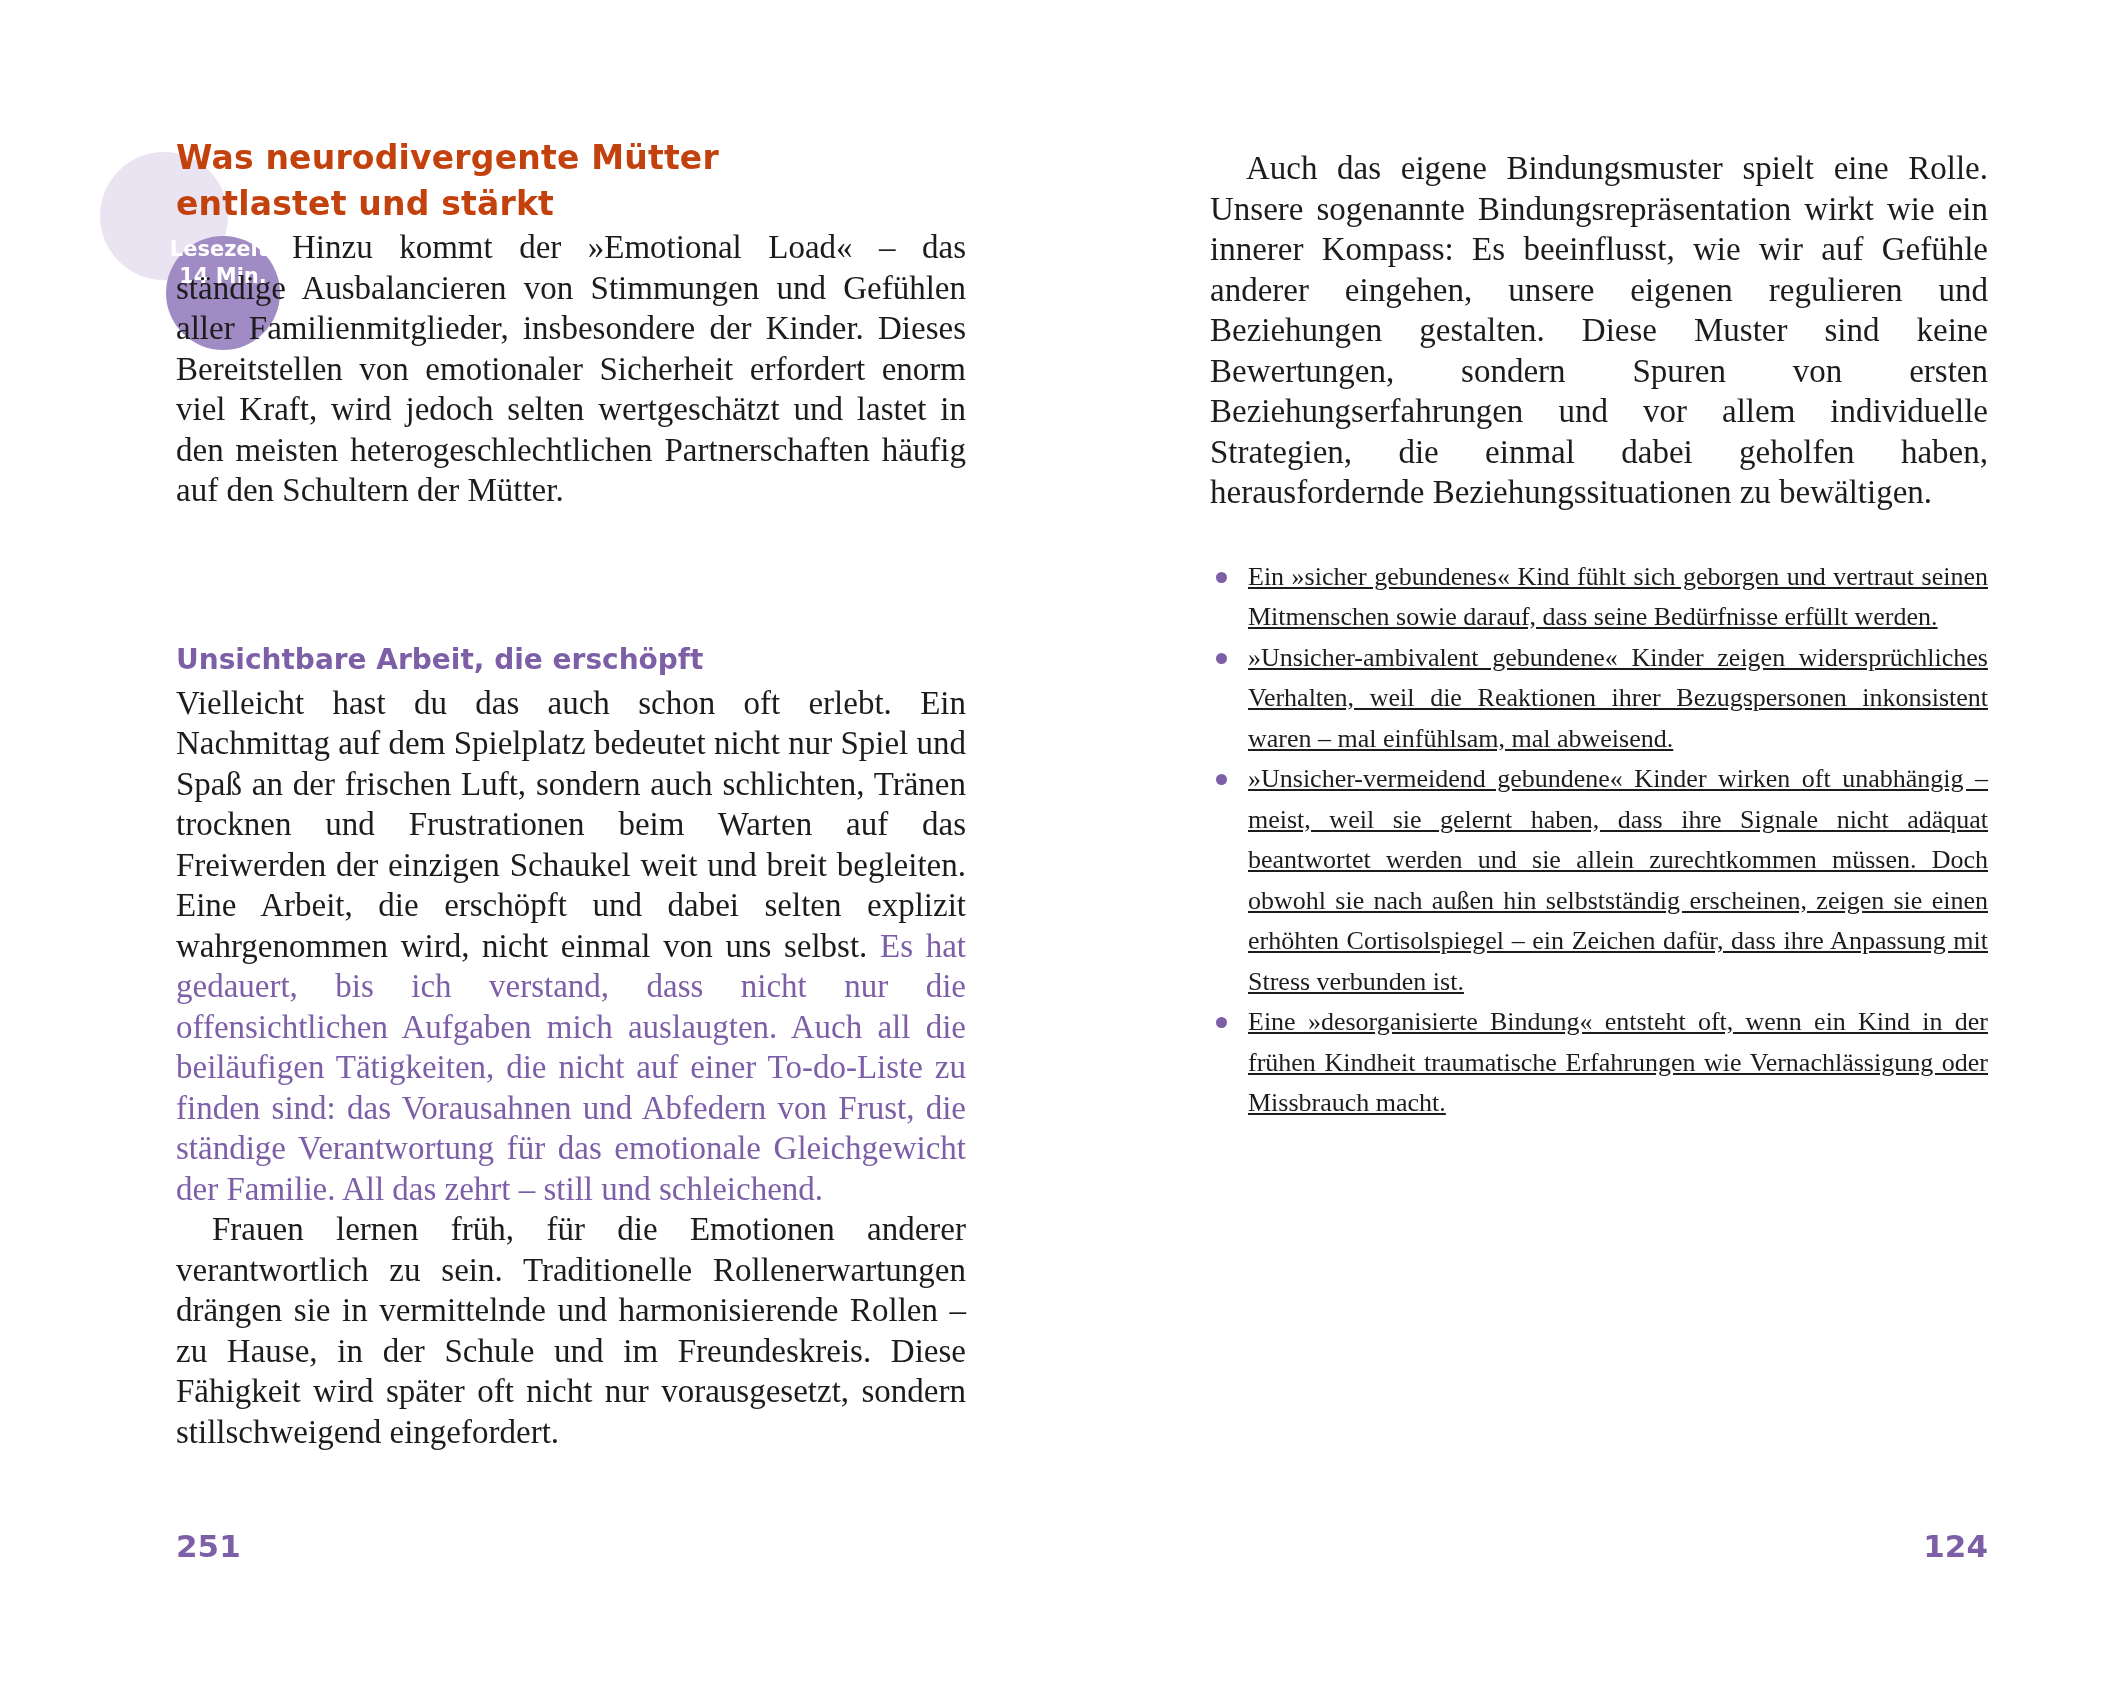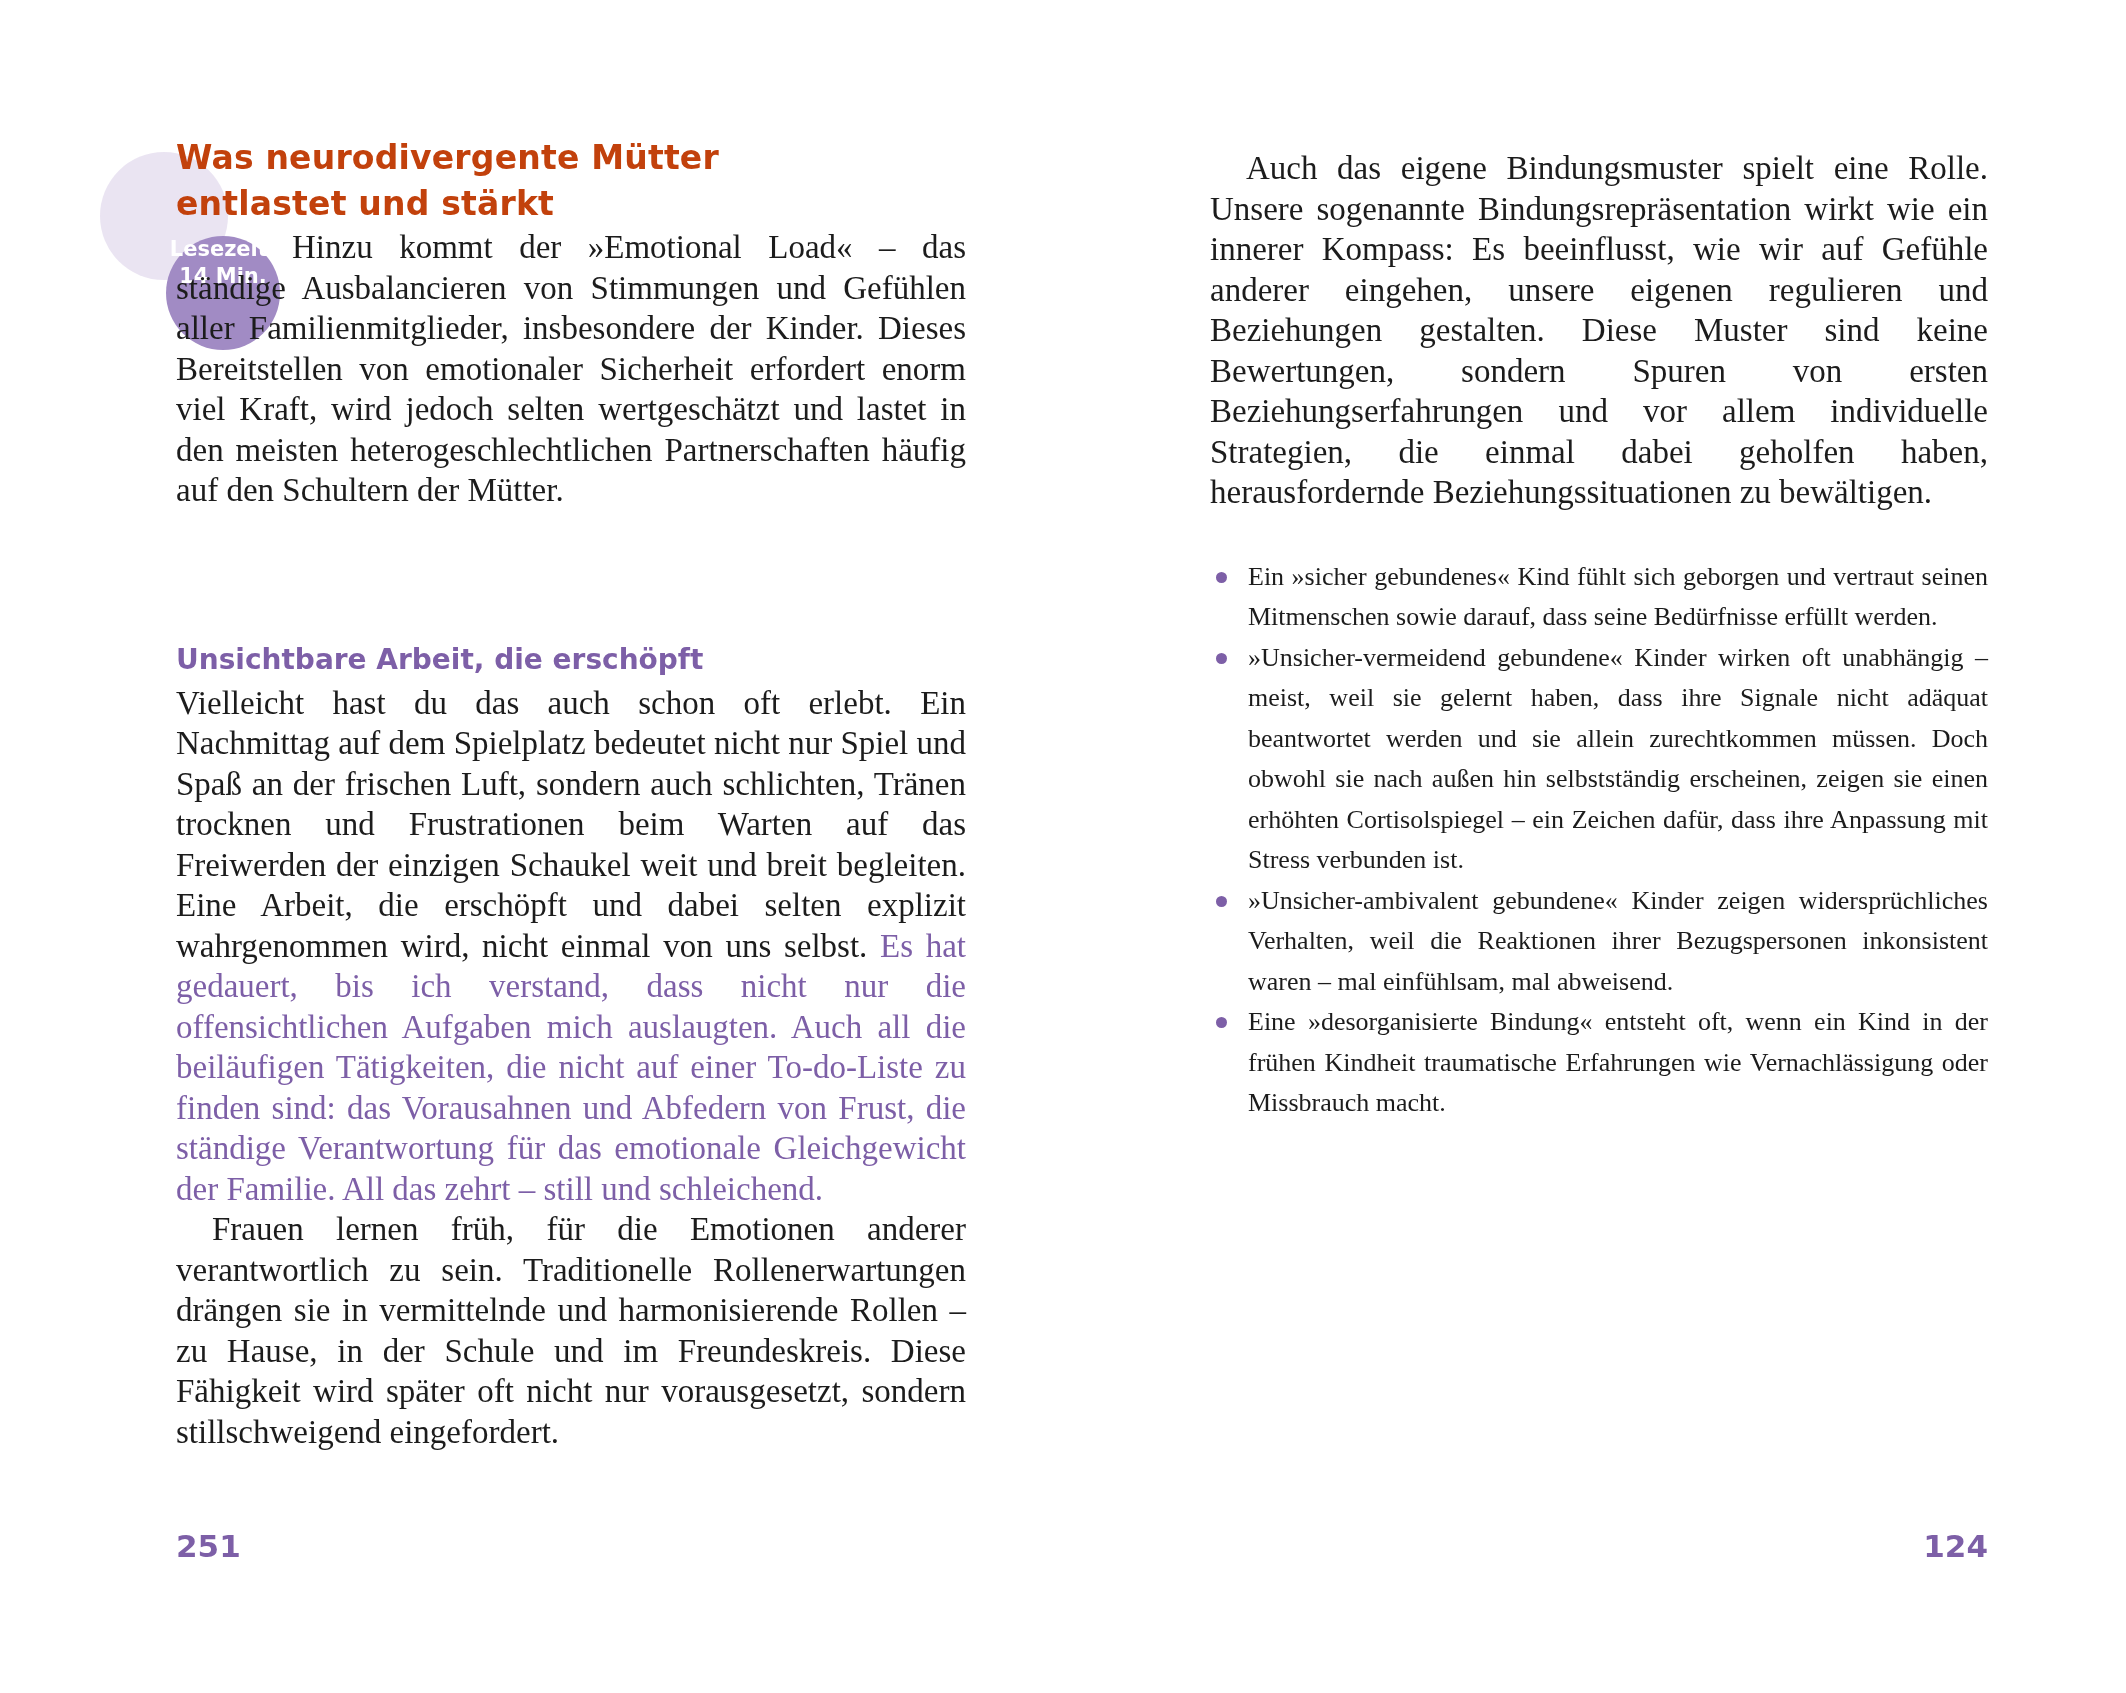--- a/index.html
+++ b/index.html
@@ -98,20 +98,21 @@
     margin-top: 132px;
     margin-bottom: 6px;
   }
 
   .accent-text { color: #7d5fa7; }
 
   ul.bullet-list {
     list-style: none;
     margin: 44px 0 16px 0;
     padding: 0;
+    text-decoration: underline;
   }
   ul.bullet-list li {
     position: relative;
     padding-left: 38px;
     font-size: 26px;
     line-height: 40.5px;
     text-align: justify;
     hyphens: auto;
     -webkit-hyphens: auto;
   }
@@ -170,25 +171,25 @@
   <div class="right-col">
     <p class="body indent">Auch das eigene Bindungsmuster spielt eine Rolle. Unsere sogenannte Bindungsrepräsentation wirkt wie ein innerer Kompass: Es beeinflusst, wie wir auf Gefühle anderer eingehen, unsere eigenen regulieren und Beziehungen gestalten. Diese Muster sind keine Bewertungen, sondern Spuren von ersten Beziehungserfahrungen und vor allem individuelle Strategien, die einmal dabei geholfen haben, herausfordernde Beziehungssituationen zu bewältigen.</p>
 
     <ul class="bullet-list">
       <li>
         <span class="bullet-dot"></span>
         <span>Ein »sicher gebundenes« Kind fühlt sich geborgen und vertraut seinen Mitmenschen sowie darauf, dass seine Bedürfnisse erfüllt werden.</span>
       </li>
       <li>
         <span class="bullet-dot"></span>
-        <span>»Unsicher-vermeidend gebundene« Kinder wirken oft unabhängig – meist, weil sie gelernt haben, dass ihre Signale nicht adäquat beantwortet werden und sie allein zurechtkommen müssen. Doch obwohl sie nach außen hin selbstständig erscheinen, zeigen sie einen erhöhten Cortisolspiegel – ein Zeichen dafür, dass ihre Anpassung mit Stress verbunden ist.</span>
+        <span>»Unsicher-ambivalent gebundene« Kinder zeigen widersprüchliches Verhalten, weil die Reaktionen ihrer Bezugspersonen inkonsistent waren – mal einfühlsam, mal abweisend.</span>
       </li>
       <li>
         <span class="bullet-dot"></span>
-        <span>»Unsicher-ambivalent gebundene« Kinder zeigen widersprüchliches Verhalten, weil die Reaktionen ihrer Bezugspersonen inkonsistent waren – mal einfühlsam, mal abweisend.</span>
+        <span>»Unsicher-vermeidend gebundene« Kinder wirken oft unabhängig – meist, weil sie gelernt haben, dass ihre Signale nicht adäquat beantwortet werden und sie allein zurechtkommen müssen. Doch obwohl sie nach außen hin selbstständig erscheinen, zeigen sie einen erhöhten Cortisolspiegel – ein Zeichen dafür, dass ihre Anpassung mit Stress verbunden ist.</span>
       </li>
       <li>
         <span class="bullet-dot"></span>
         <span>Eine »desorganisierte Bindung« entsteht oft, wenn ein Kind in der frühen Kindheit traumatische Erfahrungen wie Vernachlässigung oder Missbrauch macht.</span>
       </li>
     </ul>
   </div>
 
   <div class="page-number page-number-left">251</div>
   <div class="page-number page-number-right">124</div>

